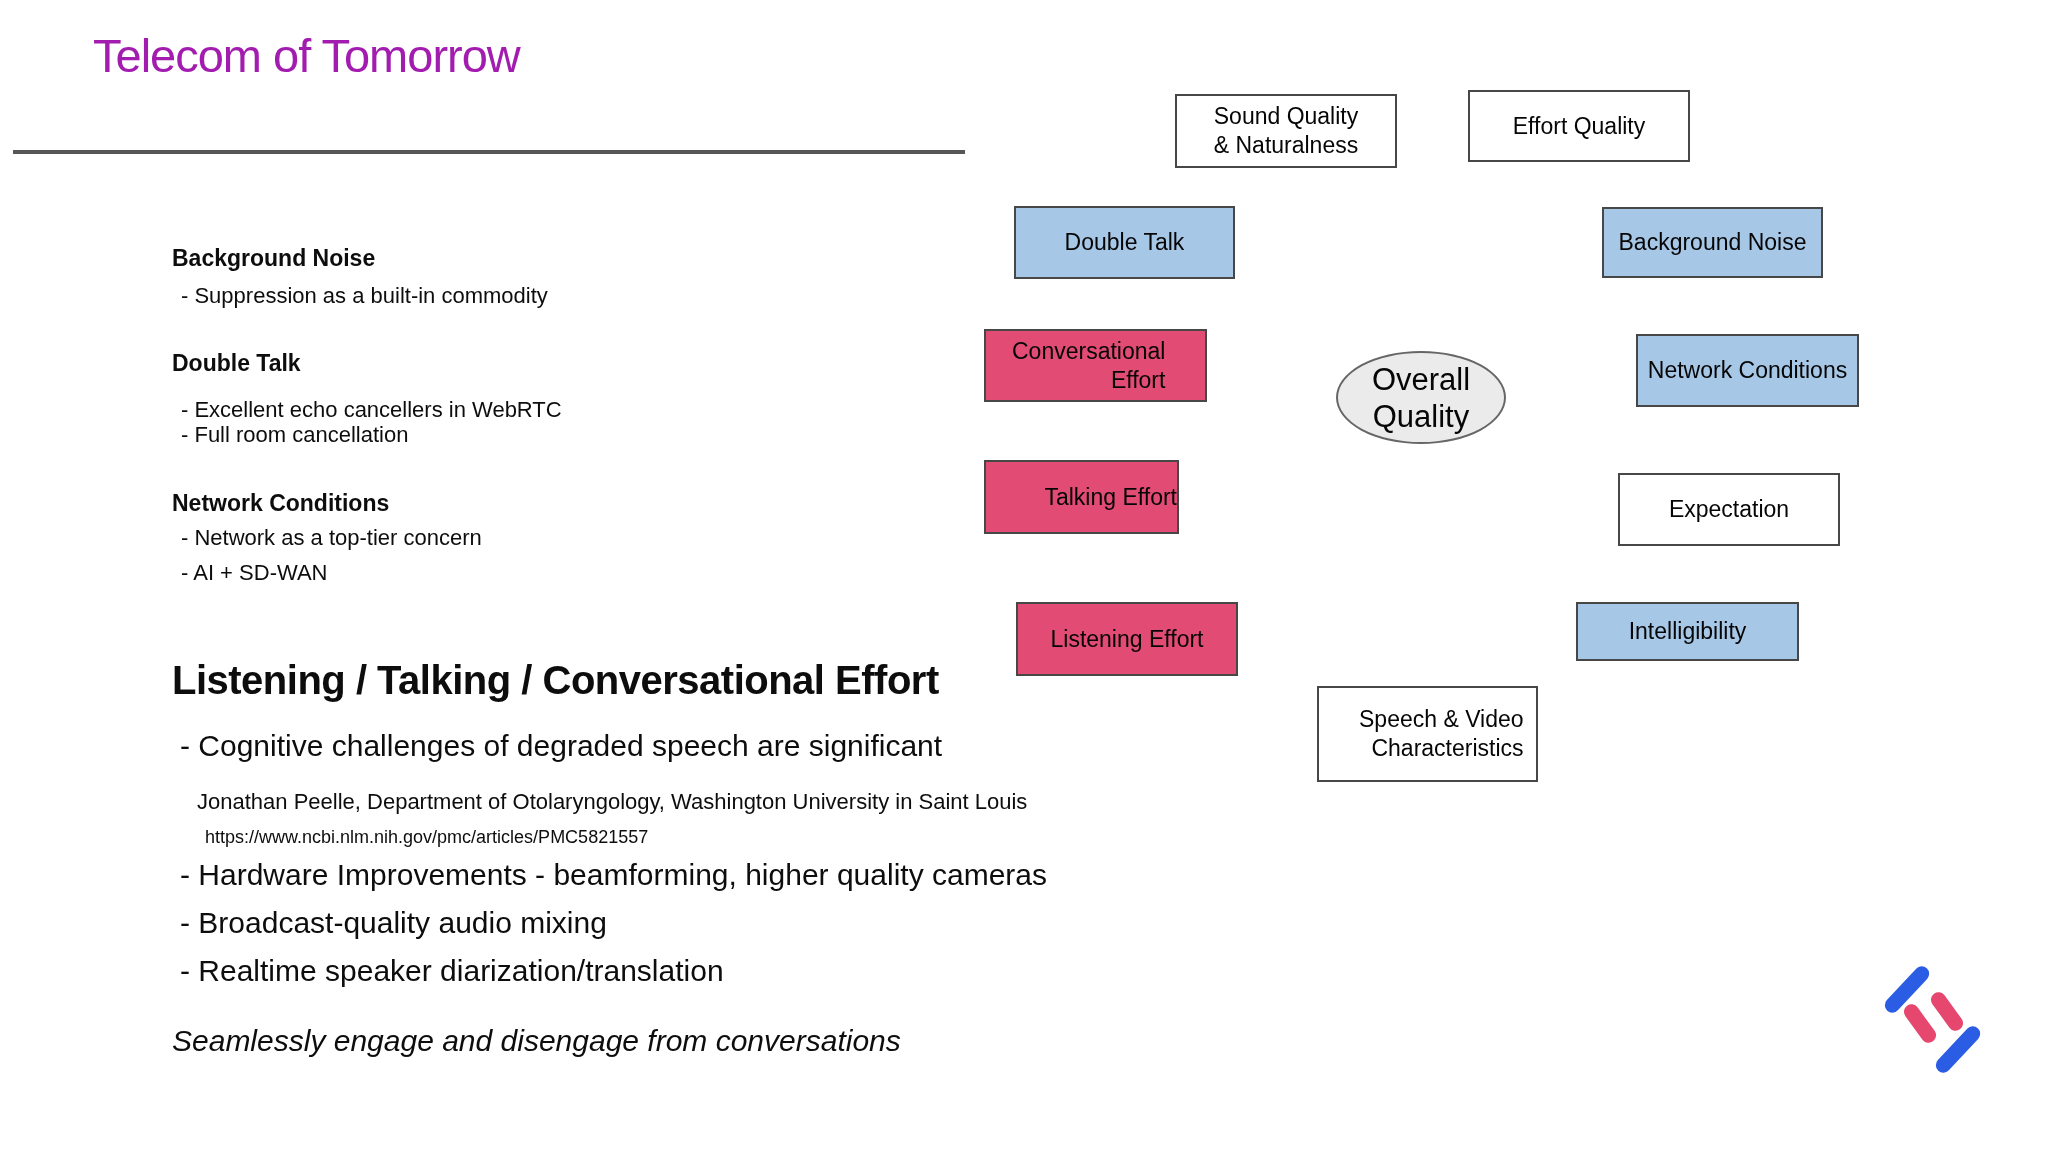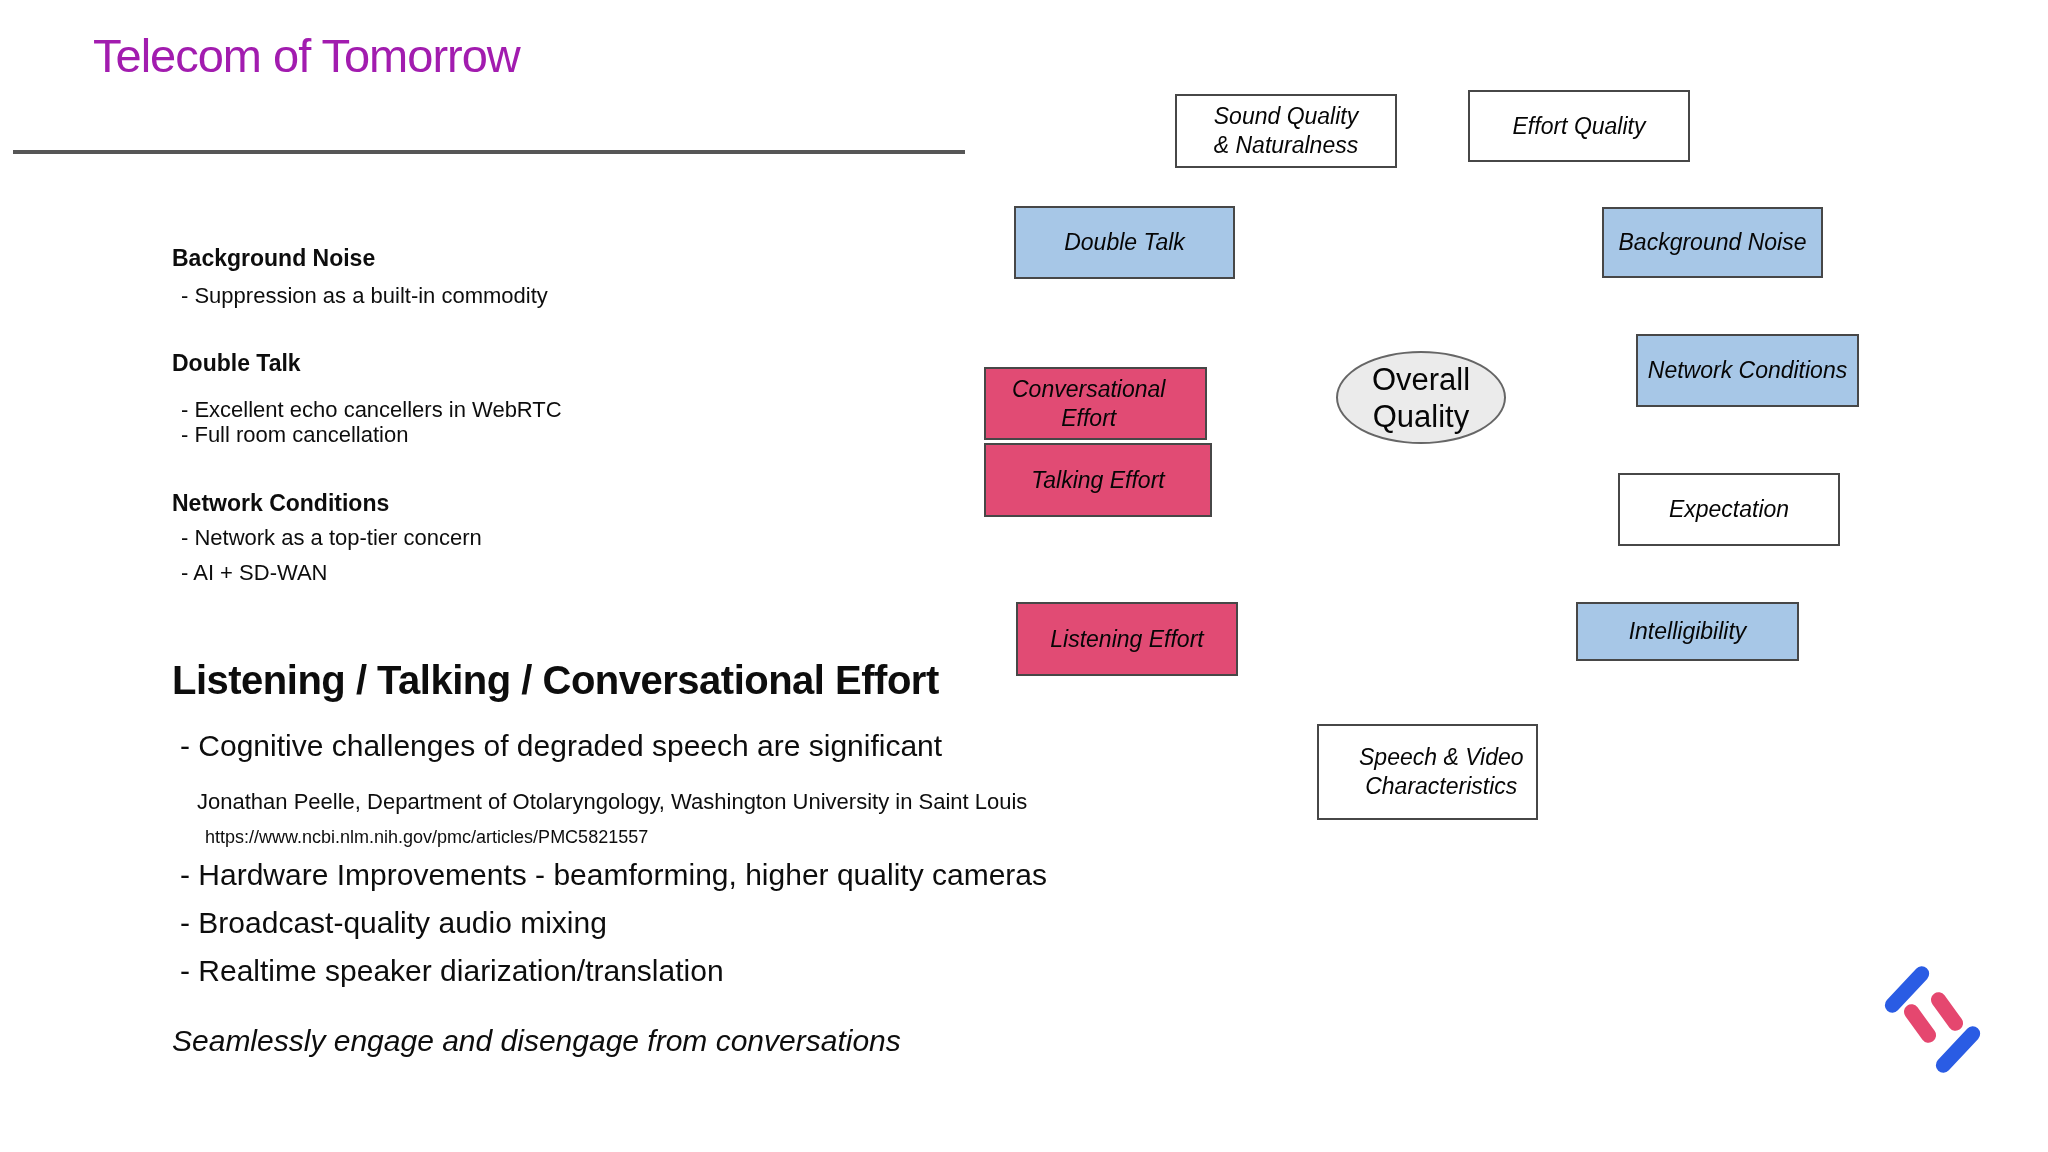--- a/index.html
+++ b/index.html
@@ -41,34 +41,33 @@
   .e-footer{left:172px;top:1024px;font-size:30px;font-style:italic;}
 
   
   .node{
     position:absolute;
     display:flex;align-items:center;justify-content:center;
     text-align:center;
     border:2px solid #474747;
     font-size:23px;color:#060606;line-height:29px;
     box-sizing:border-box;
-    font-style:italic;
   }
   .node.blue{background:#a7c7e7;}
   .node.pink{background:#e14b74;}
   .node.white{background:#ffffff;}
-  .node.left-align{justify-content:flex-start;text-align:center;margin-top:38px;}
+  .node.left-align{justify-content:flex-start;text-align:right;}
 
   .n-sound{left:1175px;top:94px;width:222px;height:74px;}
   .n-video{left:1468px;top:90px;width:222px;height:72px;}
   .n-doubletalk{left:1014px;top:206px;width:221px;height:73px;}
   .n-bgnoise{left:1602px;top:207px;width:221px;height:71px;}
   .n-conveffort{left:984px;top:329px;width:223px;height:73px;padding-left:26px;}
   .n-netcond{left:1636px;top:334px;width:223px;height:73px;}
-  .n-talkeffort{left:984px;top:443px;width:228px;height:74px;}
+  .n-talkeffort{left:984px;top:460px;width:195px;height:74px;justify-content:flex-end;}
   .n-expect{left:1618px;top:473px;width:222px;height:73px;}
   .n-listeneffort{left:1016px;top:602px;width:222px;height:74px;}
   .n-intellig{left:1576px;top:602px;width:223px;height:59px;}
   .n-speechvideo{left:1317px;top:686px;width:221px;height:96px;padding-left:40px;}
 
   .ellipse{
     position:absolute;left:1336px;top:351px;width:170px;height:93px;
     background:#ebebeb;border:2px solid #666;border-radius:50%;
     display:flex;align-items:center;justify-content:center;text-align:center;
     font-size:31px;line-height:37px;color:#060606;box-sizing:border-box;

